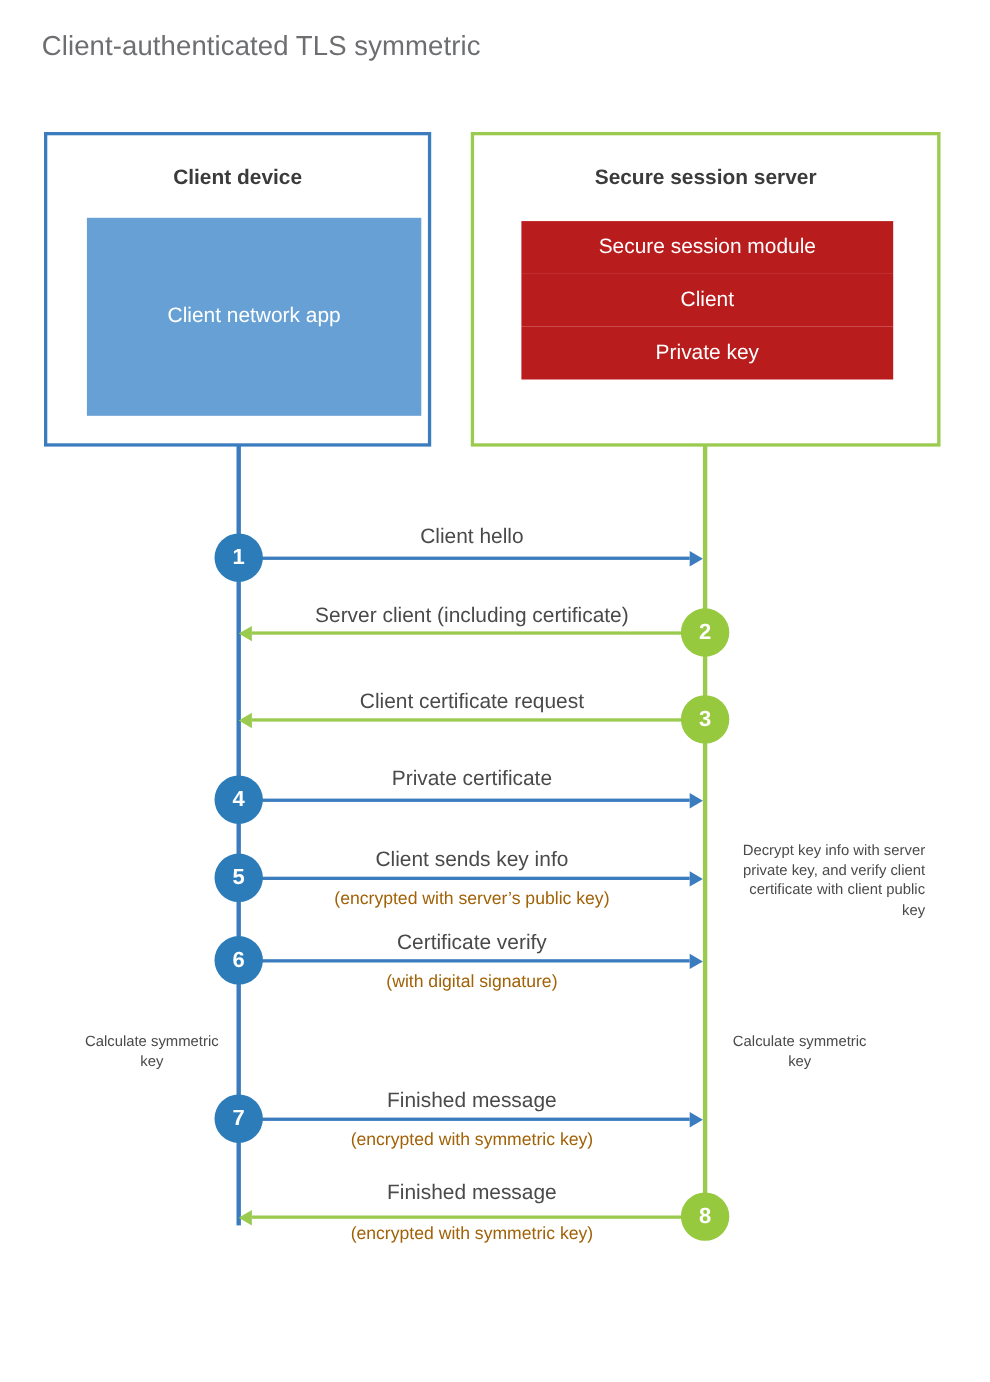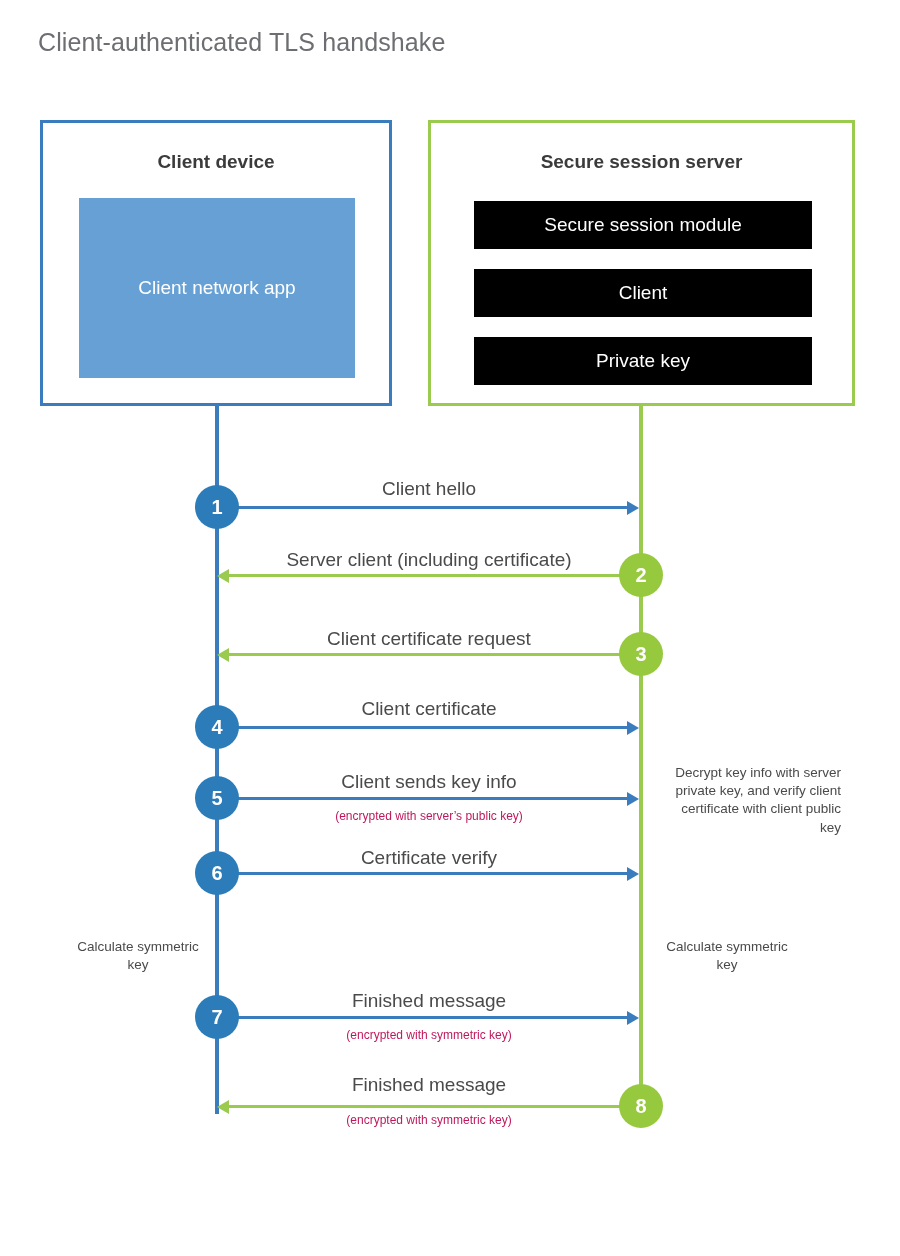--- a/index.html
+++ b/index.html
@@ -51,43 +51,43 @@
     font-size: 19px;
     font-weight: bold;
     color: #3b3b3b;
   }
 
   
   .client-app-block {
     position: absolute;
     left: 36px;
     top: 75px;
-    width: 276px;
+    width: 304px;
     height: 180px;
     background: #66a0d4;
     color: #ffffff;
     display: flex;
     align-items: center;
     justify-content: center;
     text-align: center;
     font-size: 19px;
     line-height: 1.35;
     box-sizing: border-box;
   }
 
   .server-blocks {
     position: absolute;
     left: 43px;
     top: 78px;
     width: 338px;
   }
   .server-block {
     height: 48px;
-    margin-bottom: 20px;
-    background: #000000;
+    margin-bottom: 0;
+    background: #b91c1c;
     color: #ffffff;
     display: flex;
     align-items: center;
     justify-content: center;
     font-size: 19px;
     box-sizing: border-box;
   }
 
   
   .lifeline {
@@ -135,40 +135,40 @@
   .msg-label {
     position: absolute;
     text-align: center;
     font-size: 19px;
     color: #4a4a4a;
     white-space: nowrap;
   }
   .msg-sublabel {
     position: absolute;
     text-align: center;
-    font-size: 12px;
-    color: #be185d;
+    font-size: 16px;
+    color: #a16207;
     white-space: nowrap;
   }
 
   
   .side-note {
     position: absolute;
     font-size: 13.5px;
     line-height: 1.35;
     color: #4a4a4a;
   }
   .side-note.centered { text-align: center; }
 </style>
 </head>
 <body>
 
 <div id="canvas">
 
-  <div class="page-title">Client-authenticated TLS handshake</div>
+  <div class="page-title">Client-authenticated TLS symmetric</div>
 
   <div class="party-box client">
     <div class="party-title">Client device</div>
     <div class="client-app-block">Client network app</div>
   </div>
 
   <div class="party-box server">
     <div class="party-title">Secure session server</div>
     <div class="server-blocks">
       <div class="server-block">Secure session module</div>
@@ -188,34 +188,35 @@
   <div class="msg-label" style="left:217px; top:549px; width:424px;">Server client (including certificate)</div>
   <div class="msg-line green" style="left:229px; top:574px; width:412px;"></div>
   <div class="arrow-head left green" style="left:217px; top:568.5px;"></div>
   <div class="step-badge green" style="left:619px; top:553px;">2</div>
 
   <div class="msg-label" style="left:217px; top:628px; width:424px;">Client certificate request</div>
   <div class="msg-line green" style="left:229px; top:653px; width:412px;"></div>
   <div class="arrow-head left green" style="left:217px; top:647.5px;"></div>
   <div class="step-badge green" style="left:619px; top:632px;">3</div>
 
-  <div class="msg-label" style="left:217px; top:698px; width:424px;">Client certificate</div>
+  <div class="msg-label" style="left:217px; top:698px; width:424px;">Private certificate</div>
   <div class="msg-line blue" style="left:217px; top:726px; width:410px;"></div>
   <div class="arrow-head right blue" style="left:627px; top:720.5px;"></div>
   <div class="step-badge blue" style="left:195px; top:705px;">4</div>
 
   <div class="msg-label" style="left:217px; top:771px; width:424px;">Client sends key info</div>
   <div class="msg-line blue" style="left:217px; top:797px; width:410px;"></div>
   <div class="arrow-head right blue" style="left:627px; top:791.5px;"></div>
   <div class="msg-sublabel" style="left:217px; top:809px; width:424px;">(encrypted with server’s public key)</div>
   <div class="step-badge blue" style="left:195px; top:776px;">5</div>
 
   <div class="msg-label" style="left:217px; top:847px; width:424px;">Certificate verify</div>
   <div class="msg-line blue" style="left:217px; top:872px; width:410px;"></div>
   <div class="arrow-head right blue" style="left:627px; top:866.5px;"></div>
+  <div class="msg-sublabel" style="left:217px; top:884px; width:424px;">(with digital signature)</div>
   <div class="step-badge blue" style="left:195px; top:851px;">6</div>
 
   <div class="msg-label" style="left:217px; top:990px; width:424px;">Finished message</div>
   <div class="msg-line blue" style="left:217px; top:1016px; width:410px;"></div>
   <div class="arrow-head right blue" style="left:627px; top:1010.5px;"></div>
   <div class="msg-sublabel" style="left:217px; top:1028px; width:424px;">(encrypted with symmetric key)</div>
   <div class="step-badge blue" style="left:195px; top:995px;">7</div>
 
   <div class="msg-label" style="left:217px; top:1074px; width:424px;">Finished message</div>
   <div class="msg-line green" style="left:229px; top:1105px; width:412px;"></div>

